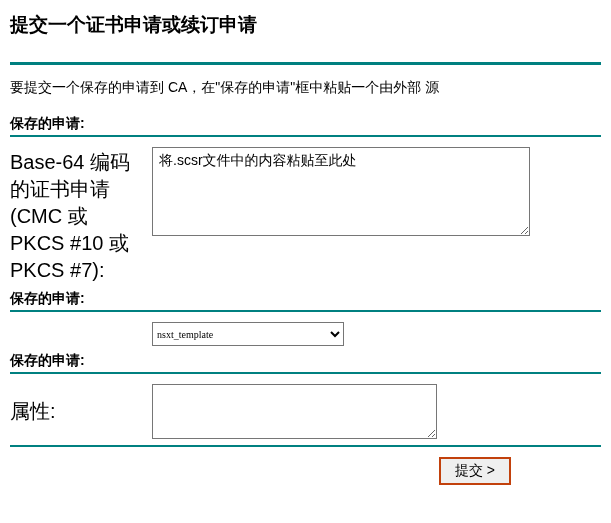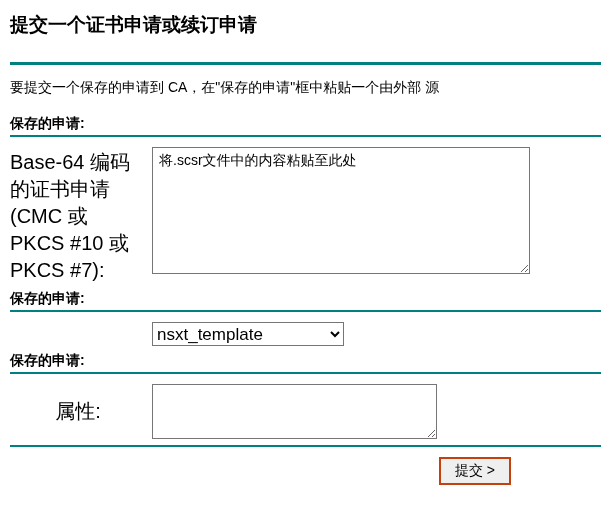--- a/index.html
+++ b/index.html
@@ -41,46 +41,46 @@
     }
     .field-label {
       width: 142px;
       flex: 0 0 142px;
       padding-right: 6px;
       padding-top: 2px;
       font-size: 20px;
       line-height: 1.35;
     }
     .field-label.right {
-      text-align: center;
+      text-align: left;
       padding-top: 14px;
     }
     textarea.saved-request {
       width: 378px;
-      height: 127px;
+      height: 89px;
       font-family: inherit;
       font-size: 14px;
       padding: 4px 6px;
       resize: both;
       border: 1px solid #767676;
     }
     textarea.attributes {
       width: 285px;
       height: 55px;
       font-family: inherit;
       font-size: 14px;
       padding: 2px 4px;
       resize: both;
       border: 1px solid #767676;
     }
     select.template-select {
       width: 192px;
       height: 24px;
-      font-family: Liberation Sans, sans-serif;
-      font-size: 17px;
+      font-family: Liberation Serif, serif;
+      font-size: 10px;
       border: 1px solid #767676;
       background: #fff;
     }
     .submit-row {
       text-align: right;
       padding-right: 90px;
       margin-top: 6px;
     }
     button.submit-btn {
       font-family: inherit;

